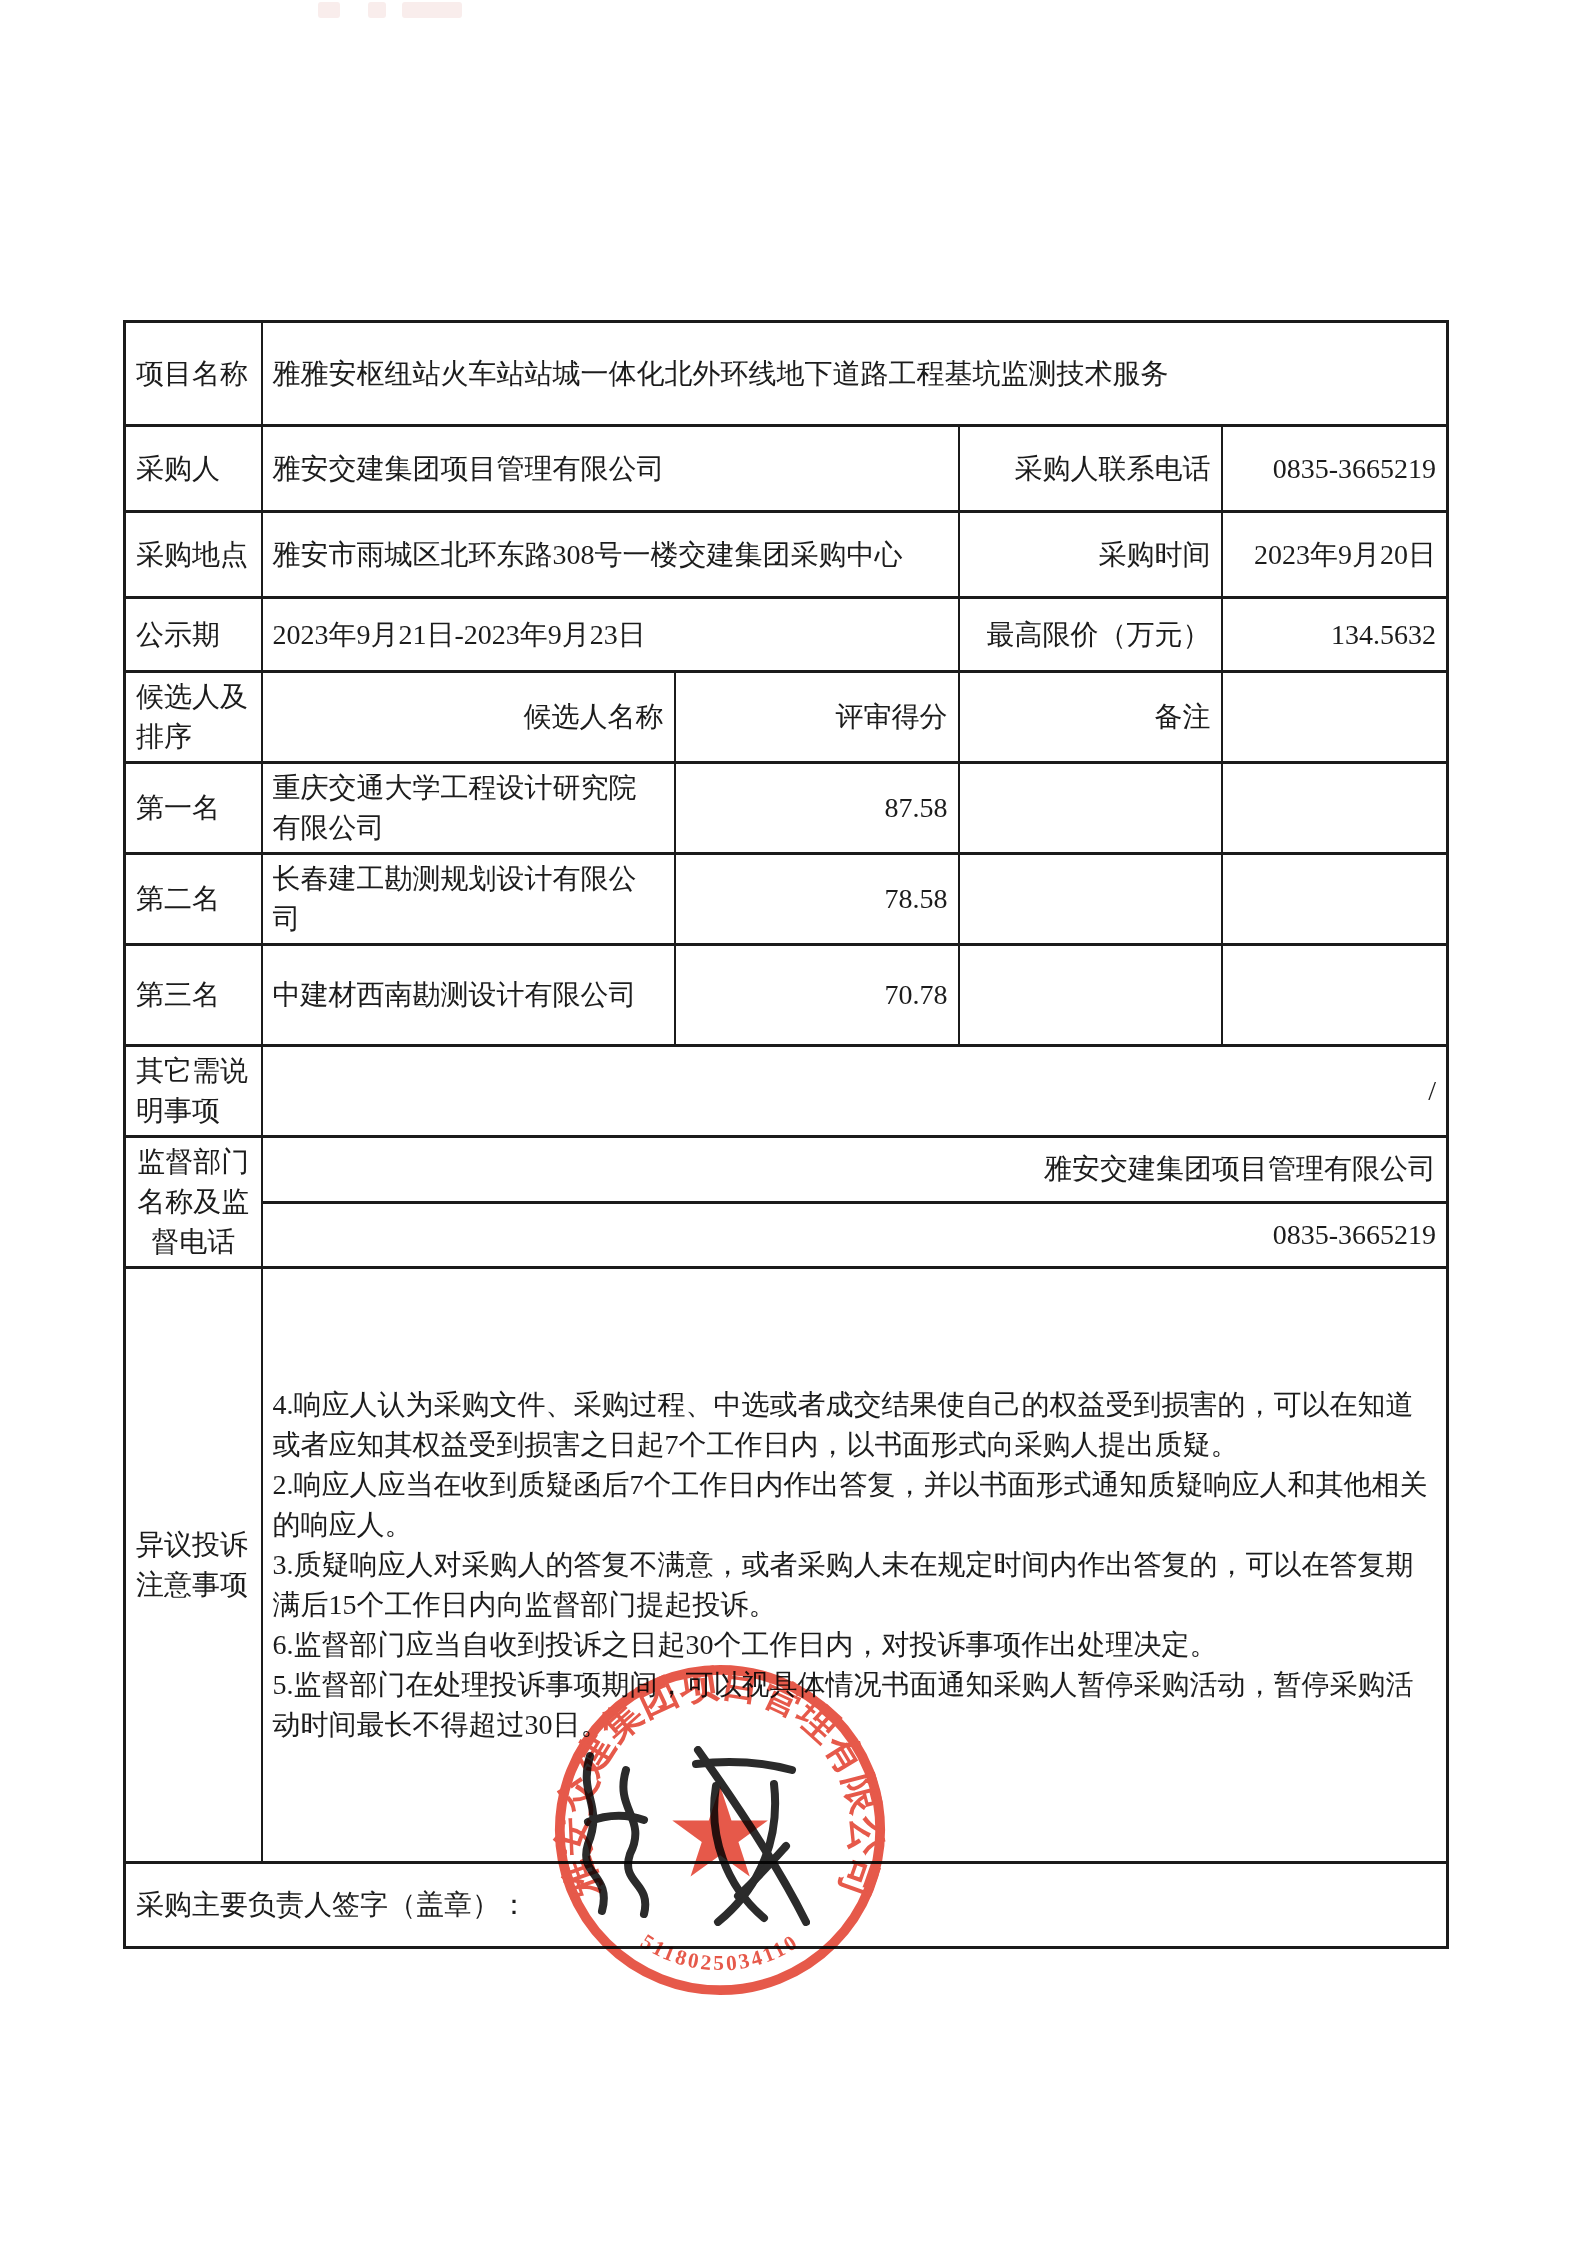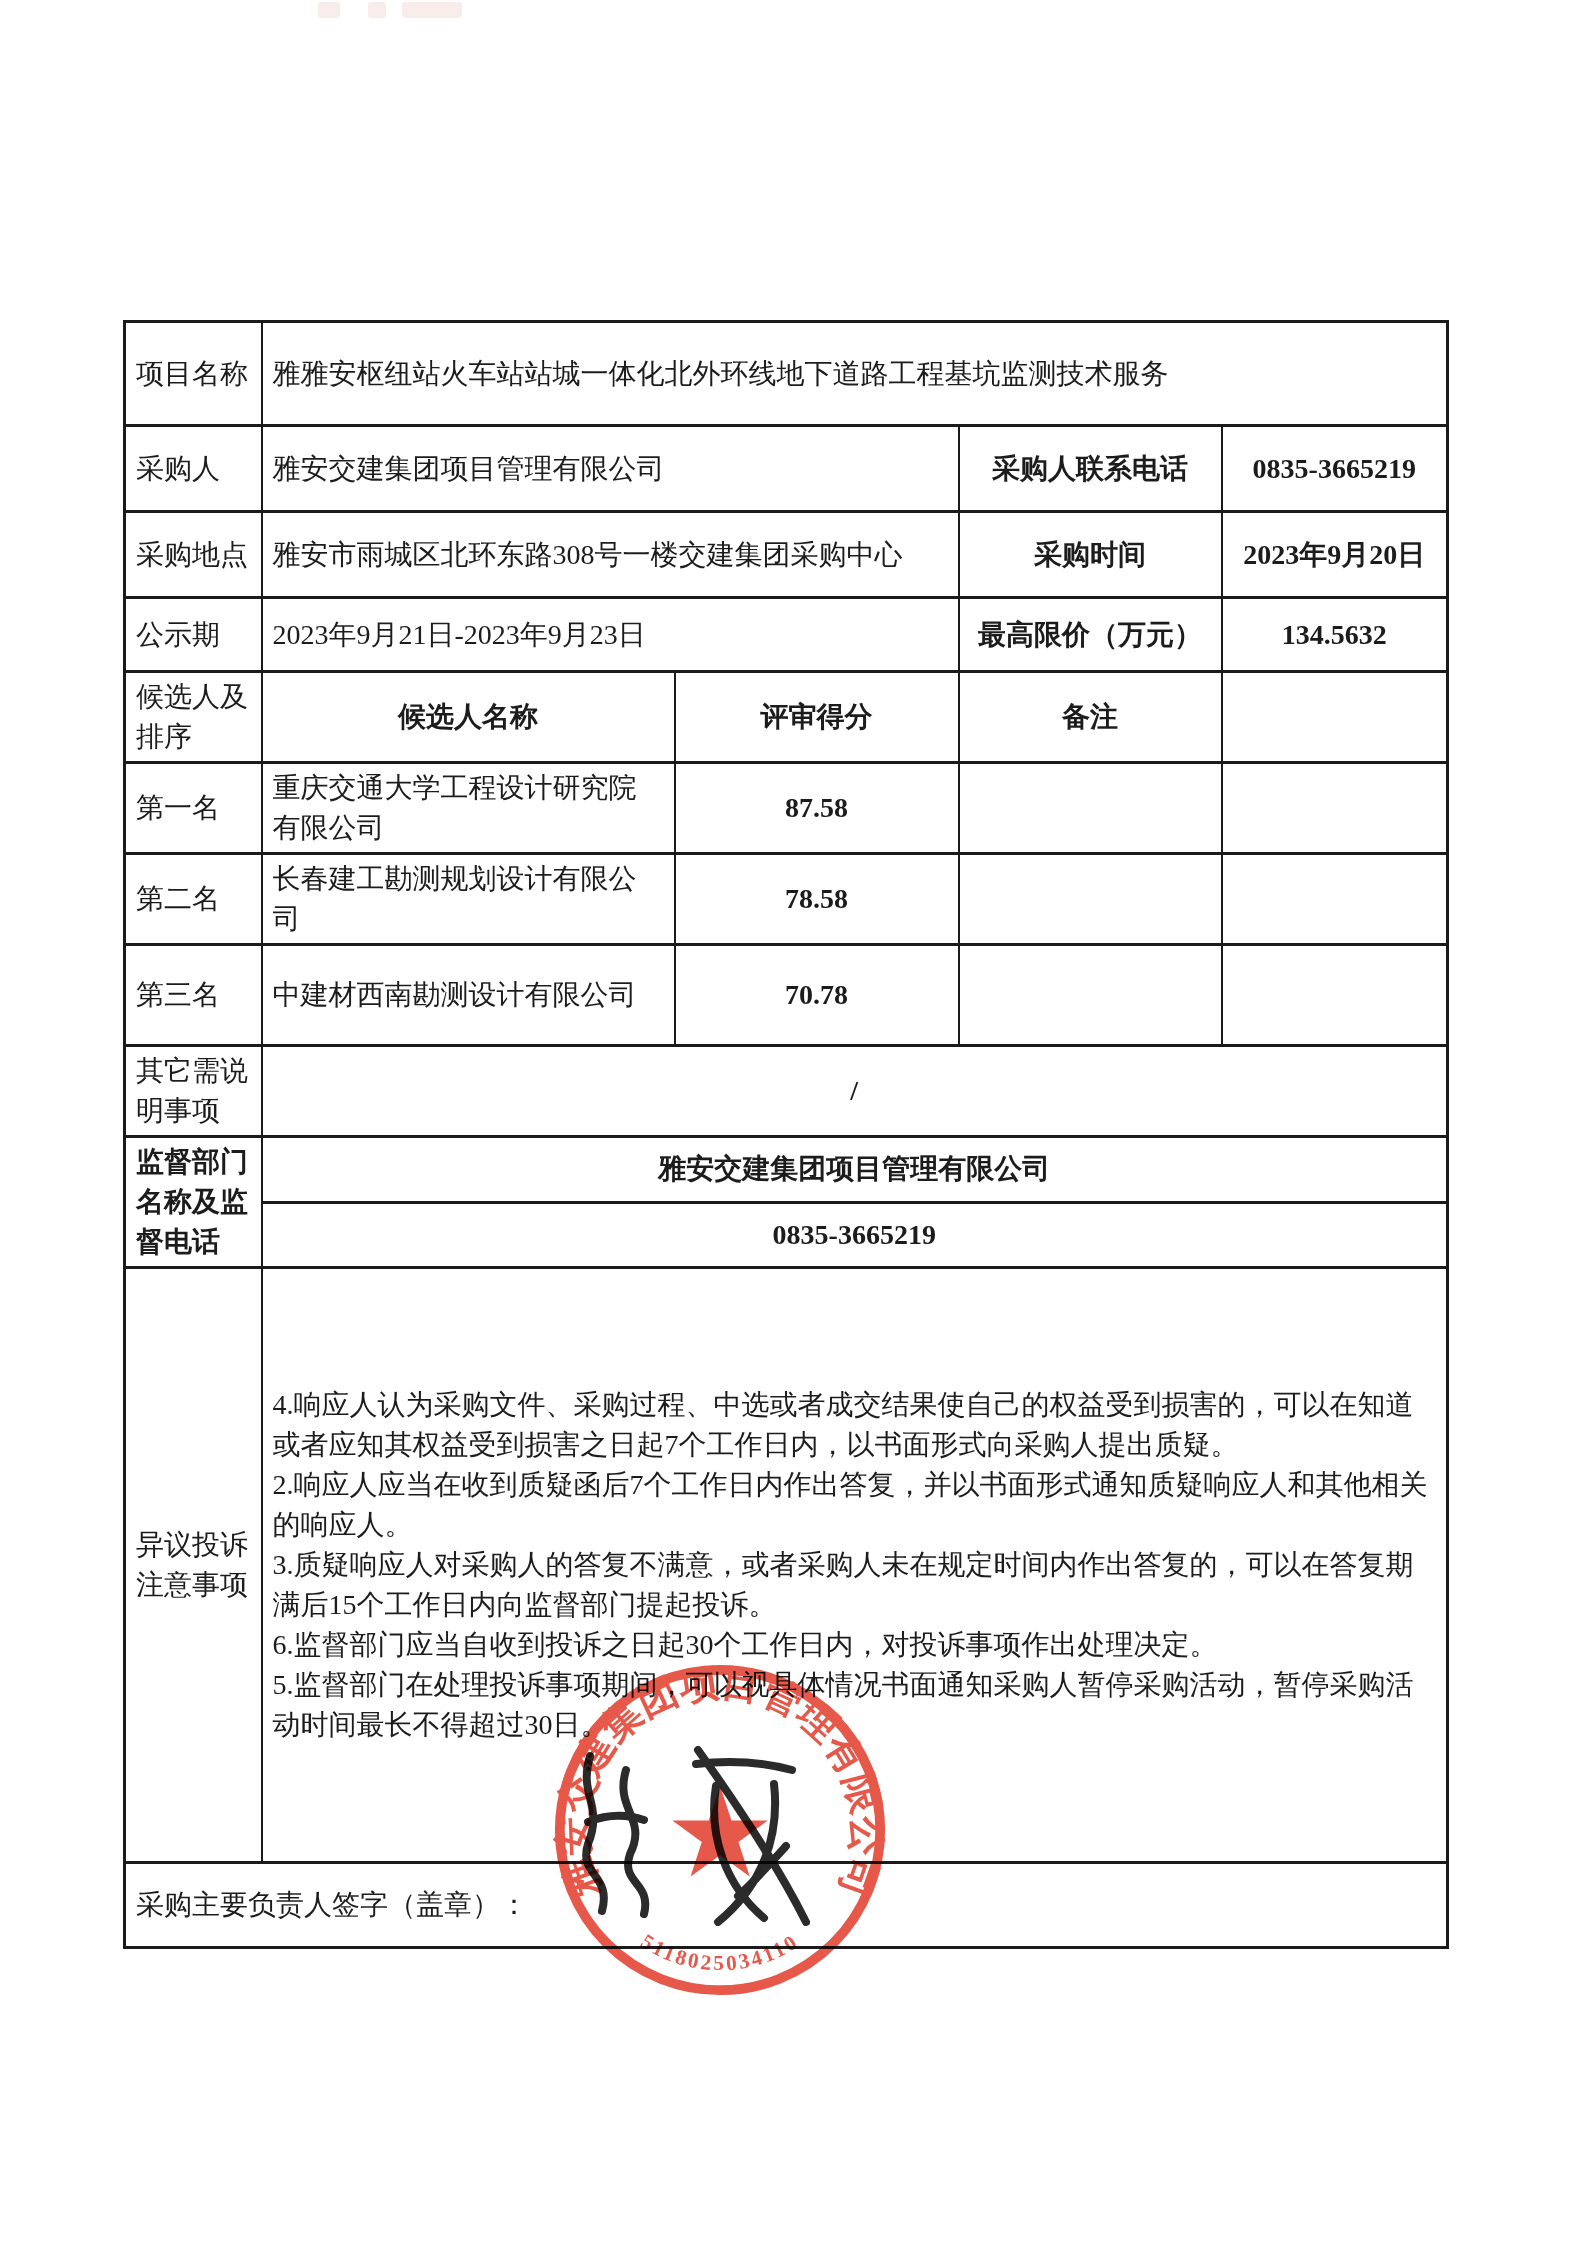--- a/index.html
+++ b/index.html
@@ -30,23 +30,23 @@
   table.main td {
     border-left:2px solid #1b1b1b;
     border-right:2px solid #1b1b1b;
     border-top:3px solid #1b1b1b;
     border-bottom:3px solid #1b1b1b;
     padding:4px 10px;
     vertical-align:middle;
     overflow:hidden;
     line-height:40px;
   }
-  td.c { text-align:center;font-weight:bold; }
+  td.c { text-align:right; }
   td.label { text-align:left; line-height:38px; }
-  td.label-center { text-align:left; line-height:38px;font-weight:bold; }
+  td.label-center { text-align:center; line-height:38px; }
   td.objection-text { line-height:47px; padding:20px 12px; }
   col.c1 { width:137px; }
   col.c2 { width:413px; }
   col.c3 { width:284px; }
   col.c4 { width:263px; }
   col.c5 { width:226px; }
   .stamp-wrap {
     position:absolute; left:542px; top:1652px;
     width:356px; height:356px;
     opacity:0.85;

